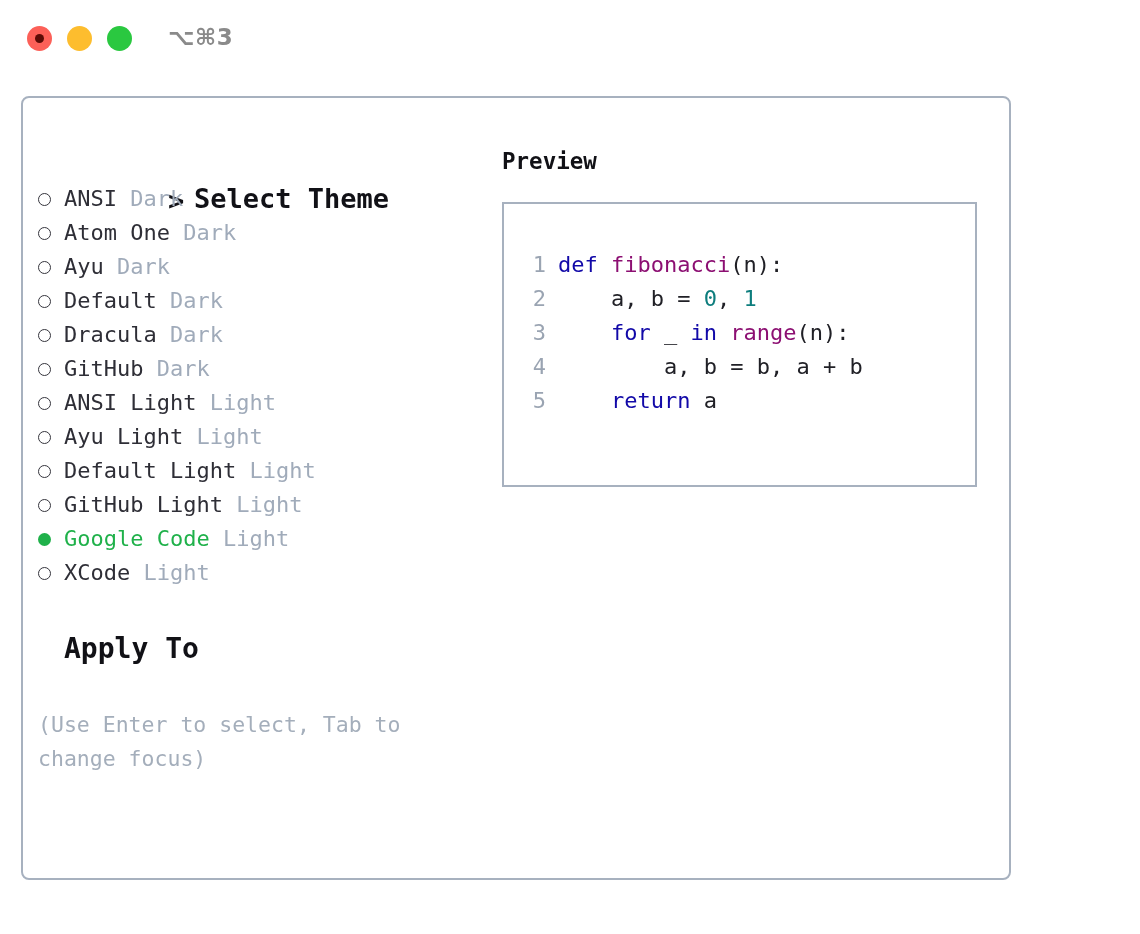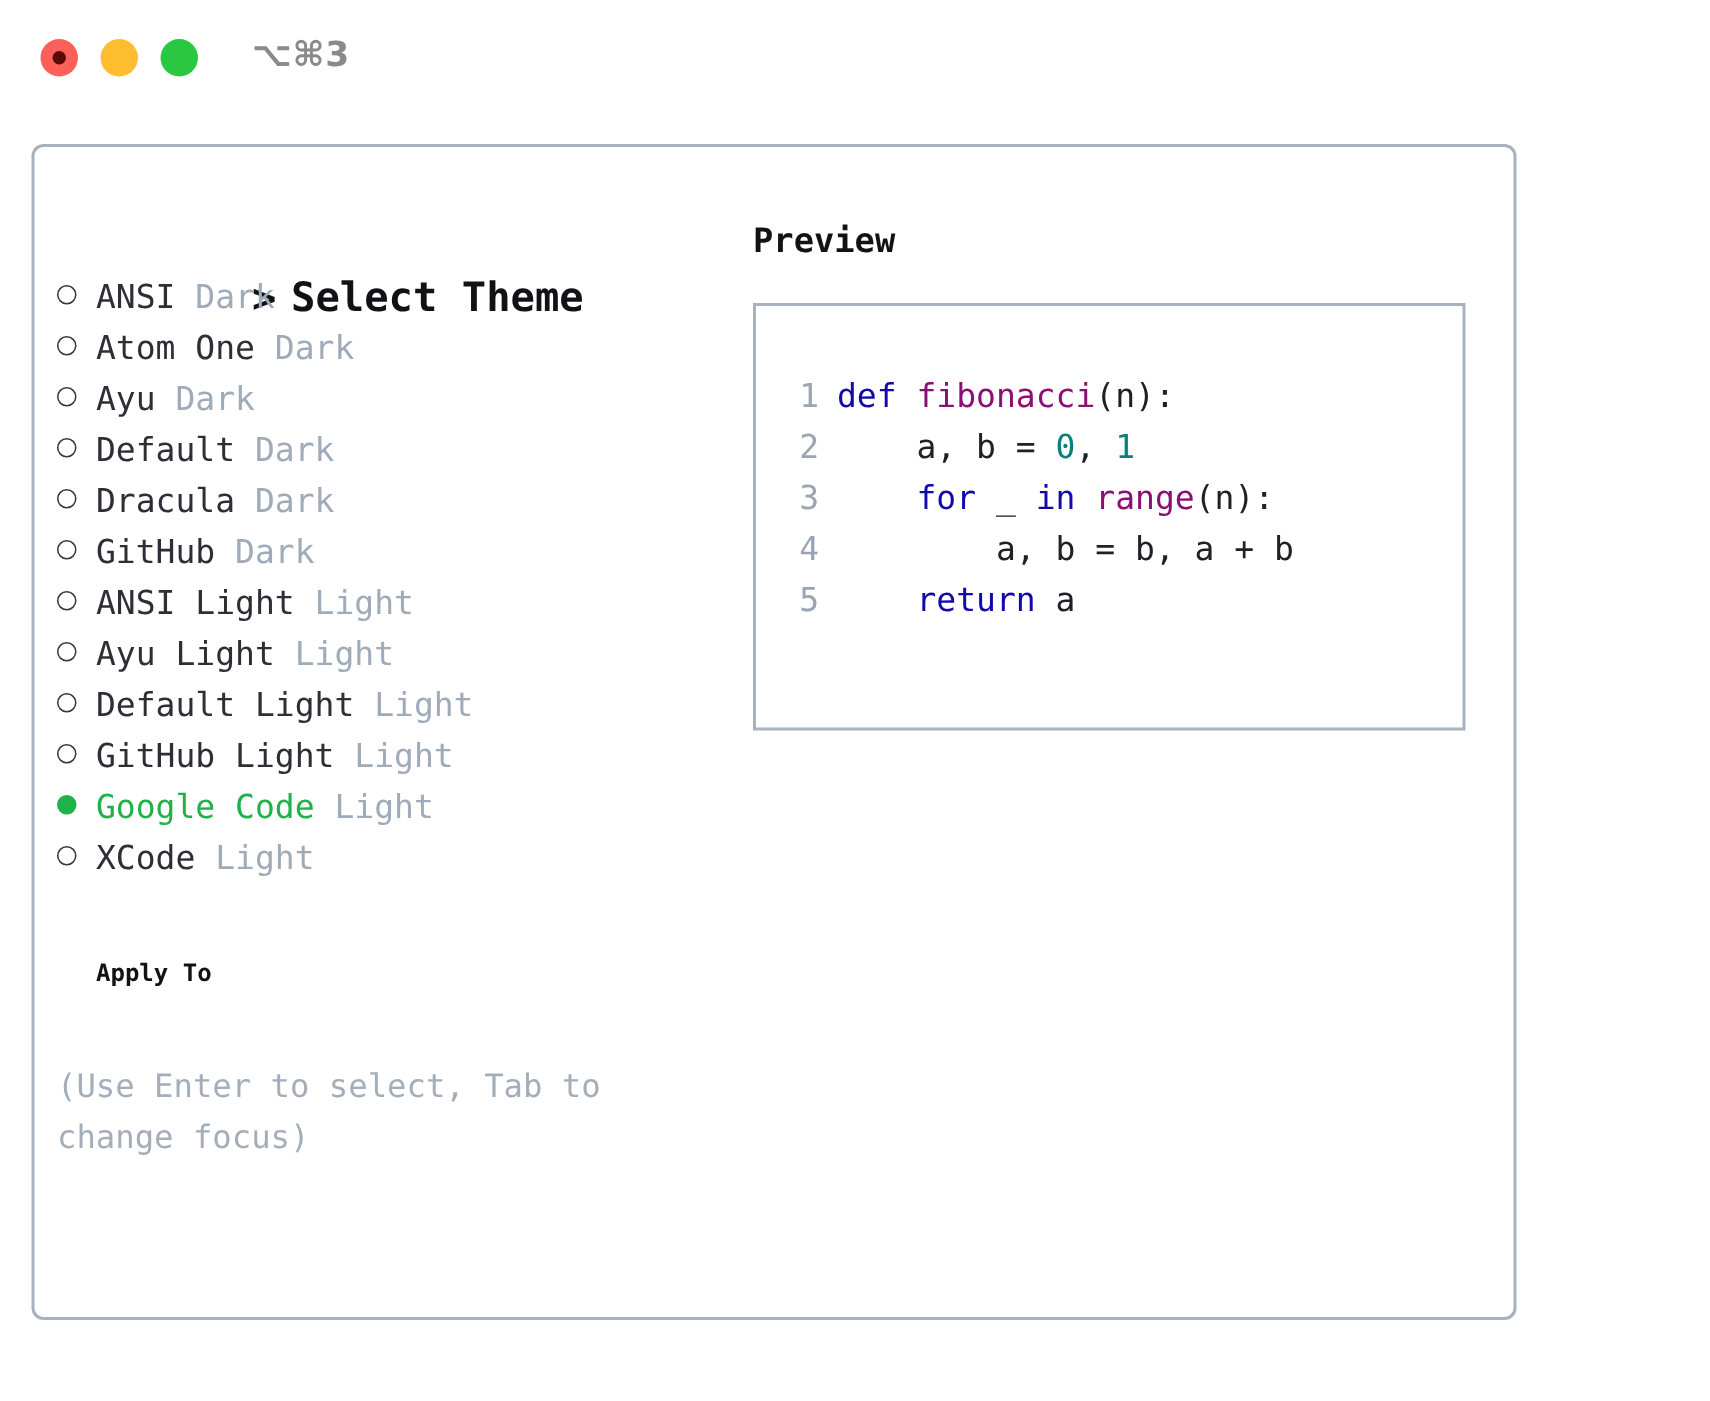--- a/index.html
+++ b/index.html
@@ -100,21 +100,21 @@
   .dot.filled { background: #1fb14a; }
   .dot.hollow { background: transparent; border: 1.8px solid #35353d; box-sizing: border-box; }
   .lbl { }
   .lbl.sel { color: #1fb14a; }
   .tag {
     color: #a0abba;
   }
   .sec-head {
     height: 34px;
     line-height: 34px;
-    font-size: 16px;
+    font-size: 28px;
     font-weight: bold;
     color: #111116;
     padding-left: 26px;
     white-space: pre;
   }
   #spacer-1 { height: 42px; }
   #spacer-2 { height: 42px; }
   #hint {
     font-size: 21.5px;
     line-height: 34px;

